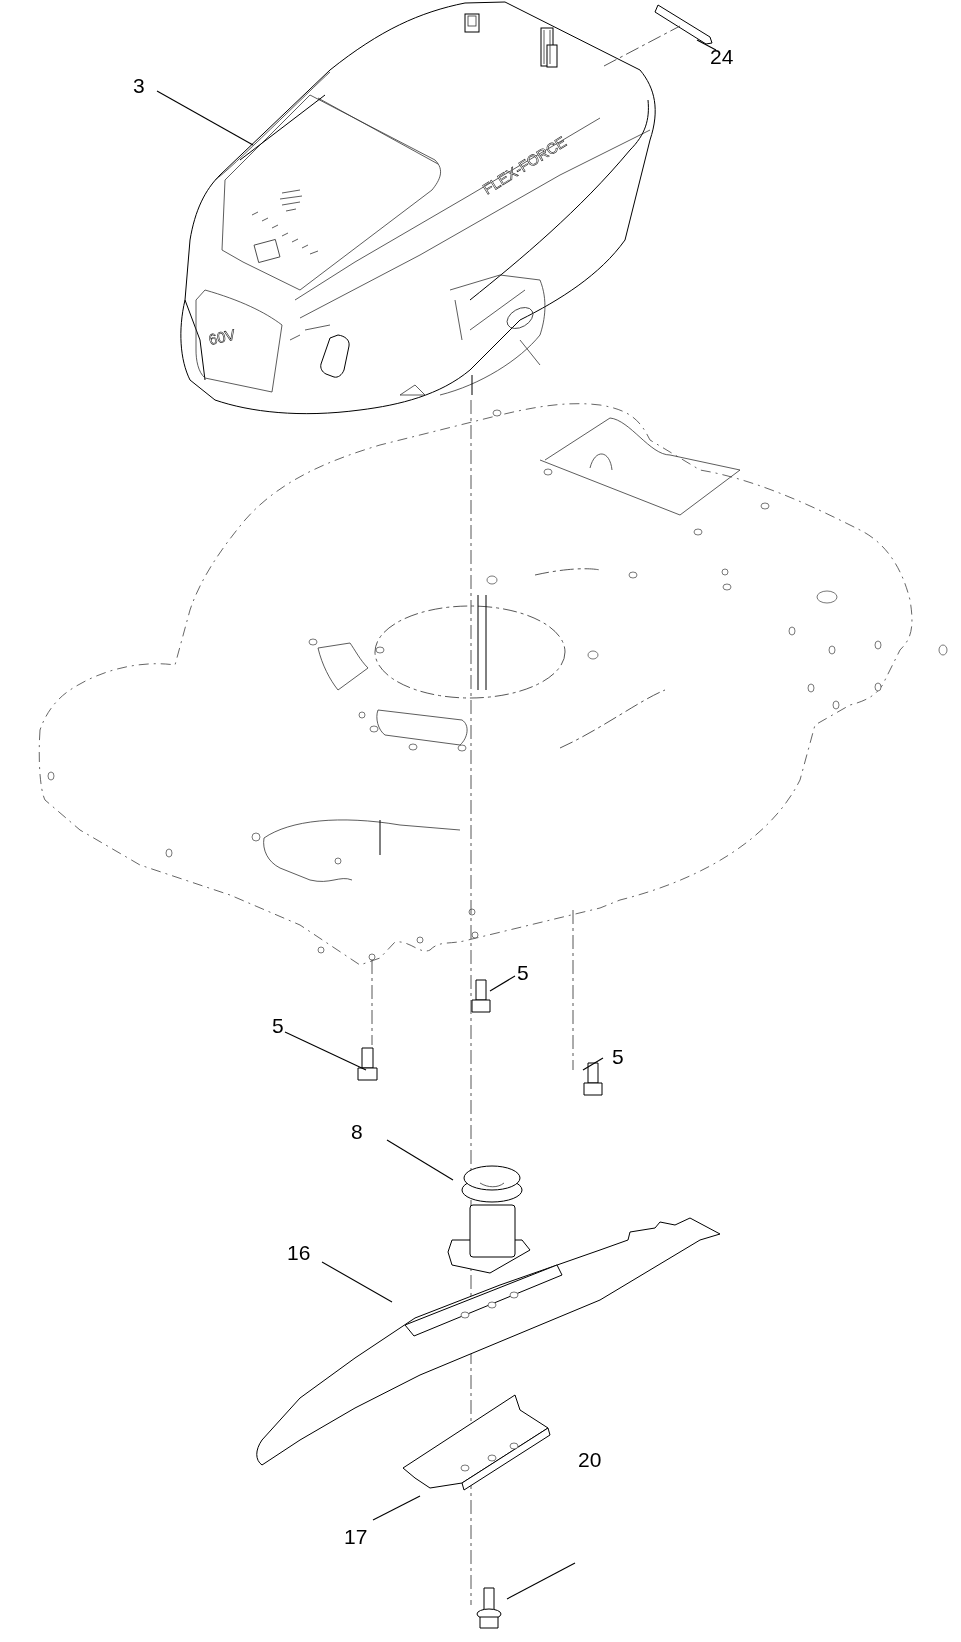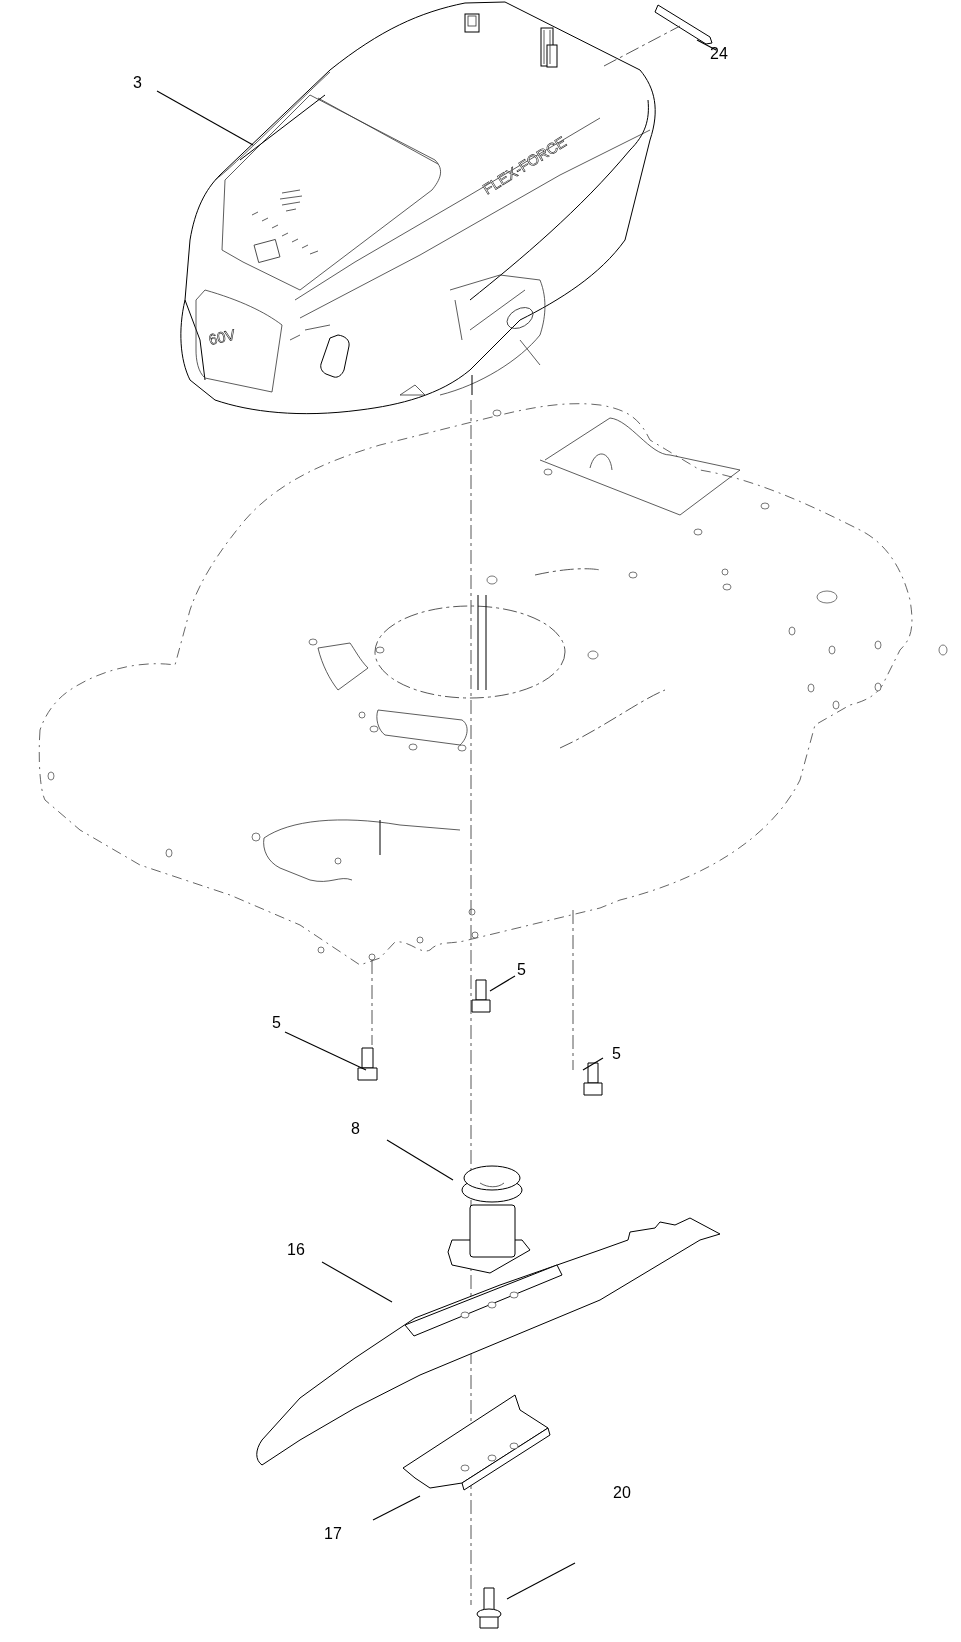--- a/index.html
+++ b/index.html
@@ -1,18 +1,18 @@
 <!DOCTYPE html>
 <html><head>
   <meta charset="utf-8">
   <style>
     html, body { margin: 0; padding: 0; background: #ffffff; }
     body { width: 961px; height: 1642px; position: relative; overflow: hidden; font-family: "Liberation Sans", sans-serif; }
     #diagram { position: absolute; left: 0; top: 0; width: 961px; height: 1642px; }
-    .callout { position: absolute; font-family: "Liberation Sans", sans-serif; font-size: 16px; color: #000; line-height: 1; }
+    .callout { position: absolute; font-family: "Liberation Sans", sans-serif; font-size: 21px; color: #000; line-height: 1; }
     svg .ln { stroke: #000; fill: none; stroke-width: 1; }
     svg .thin { stroke: #333; fill: none; stroke-width: 0.8; }
     svg .dash { stroke: #444; fill: none; stroke-width: 0.9; stroke-dasharray: 14 4 3 4; }
     svg .dotted { stroke: #555; fill: none; stroke-width: 0.9; stroke-dasharray: 10 5 2 5; }
     svg .leader { stroke: #000; stroke-width: 1.1; fill: none; }
     svg .part { fill: #fff; stroke: #000; stroke-width: 1; }
     svg .hole { fill: #fff; stroke: #555; stroke-width: 0.8; }
     svg .brand { font-family: "Liberation Sans", sans-serif; font-size: 15px; fill: #fff; stroke: #222; stroke-width: 0.6; }
   </style>
 </head>
@@ -186,14 +186,14 @@
   </g>
 </svg>
 
 <div class="callout" style="left:133px; top:75px;">3</div>
 <div class="callout" style="left:710px; top:46px;">24</div>
 <div class="callout" style="left:517px; top:962px;">5</div>
 <div class="callout" style="left:272px; top:1015px;">5</div>
 <div class="callout" style="left:612px; top:1046px;">5</div>
 <div class="callout" style="left:351px; top:1121px;">8</div>
 <div class="callout" style="left:287px; top:1242px;">16</div>
-<div class="callout" style="left:324px; top:1526px;">17</div>
-<div class="callout" style="left:613px; top:1449px;margin-top:36px;">20</div>
+<div class="callout" style="left:344px; top:1526px;">17</div>
+<div class="callout" style="left:578px; top:1449px;">20</div>
 
 </body></html>

